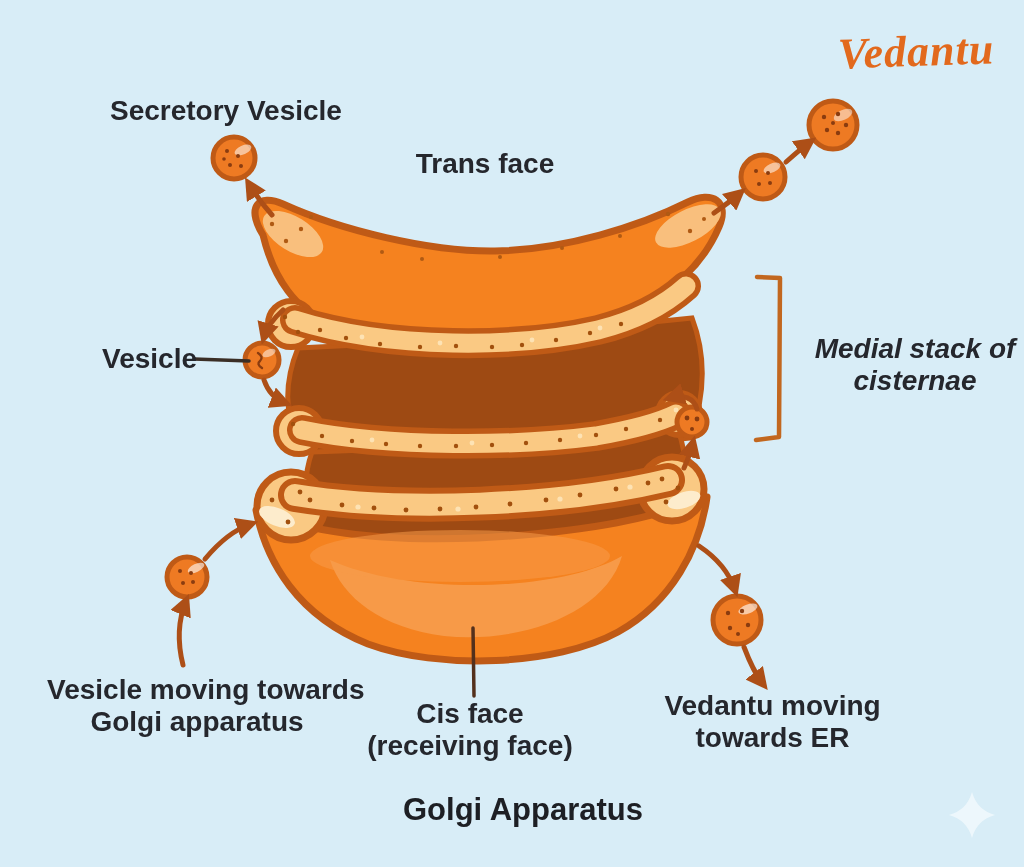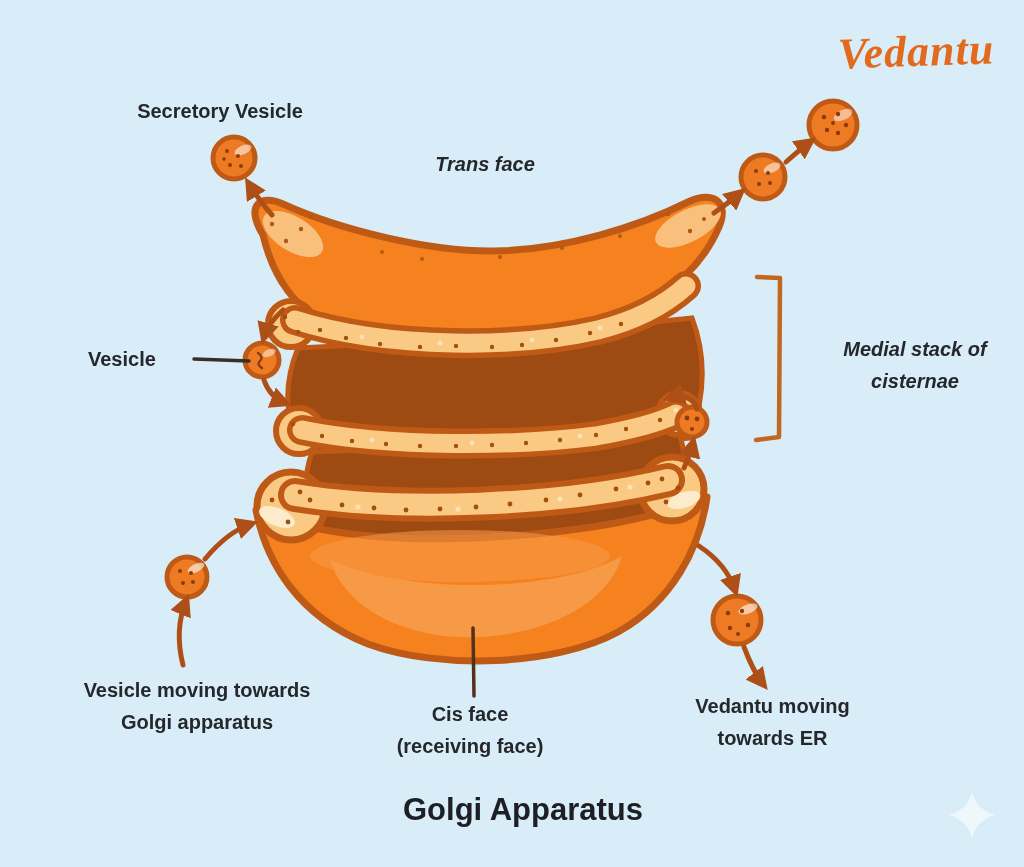--- a/index.html
+++ b/index.html
@@ -7,27 +7,27 @@
     position:relative;
     width:1024px;height:867px;
     background:#d8edf7;
     overflow:hidden;
     font-family:"Liberation Sans", sans-serif;
   }
   .stage svg.art{position:absolute;left:0;top:0;}
   .lbl{
     position:absolute;
     color:#25272d;
-    font-size:20px;
+    font-size:28px;
     font-weight:600;
     line-height:32px;
     text-align:center;
     white-space:nowrap;
   }
-  .lbl.left{text-align:left;}
+  .lbl.left{text-align:left;margin-left:14px;}
   .title{
     position:absolute;
     color:#1d1f24;
     font-size:31px;
     font-weight:700;
     text-align:center;
     white-space:nowrap;
   }
   .logo{
     position:absolute;
@@ -255,21 +255,21 @@
 
     <path d="M 757 277 L 780 278 L 779 437 L 756 440" fill="none" stroke="#c2671f" stroke-width="4.5" stroke-linecap="round" stroke-linejoin="round"></path>
 
     <path d="M 972 792 Q 977 810 995 815 Q 977 820 972 838 Q 967 820 949 815 Q 967 810 972 792 Z" fill="#edf7fc"></path>
   </svg>
 
   <div class="logo">Vedantu</div>
 
   <div class="lbl" style="left:110px;top:95px;width:220px;">Secretory Vesicle</div>
 
-  <div class="lbl" style="left:360px;top:148px;width:250px;font-style:italic;">
+  <div class="lbl" style="left:360px;top:148px;width:250px;">
     <div>Trans face</div>
   </div>
 
   <div class="lbl left" style="left:88px;top:343px;">Vesicle</div>
 
   <div class="lbl" style="left:795px;top:333px;width:240px;font-style:italic;">
     <div>Medial stack of</div>
     <div>cisternae</div>
   </div>
 

